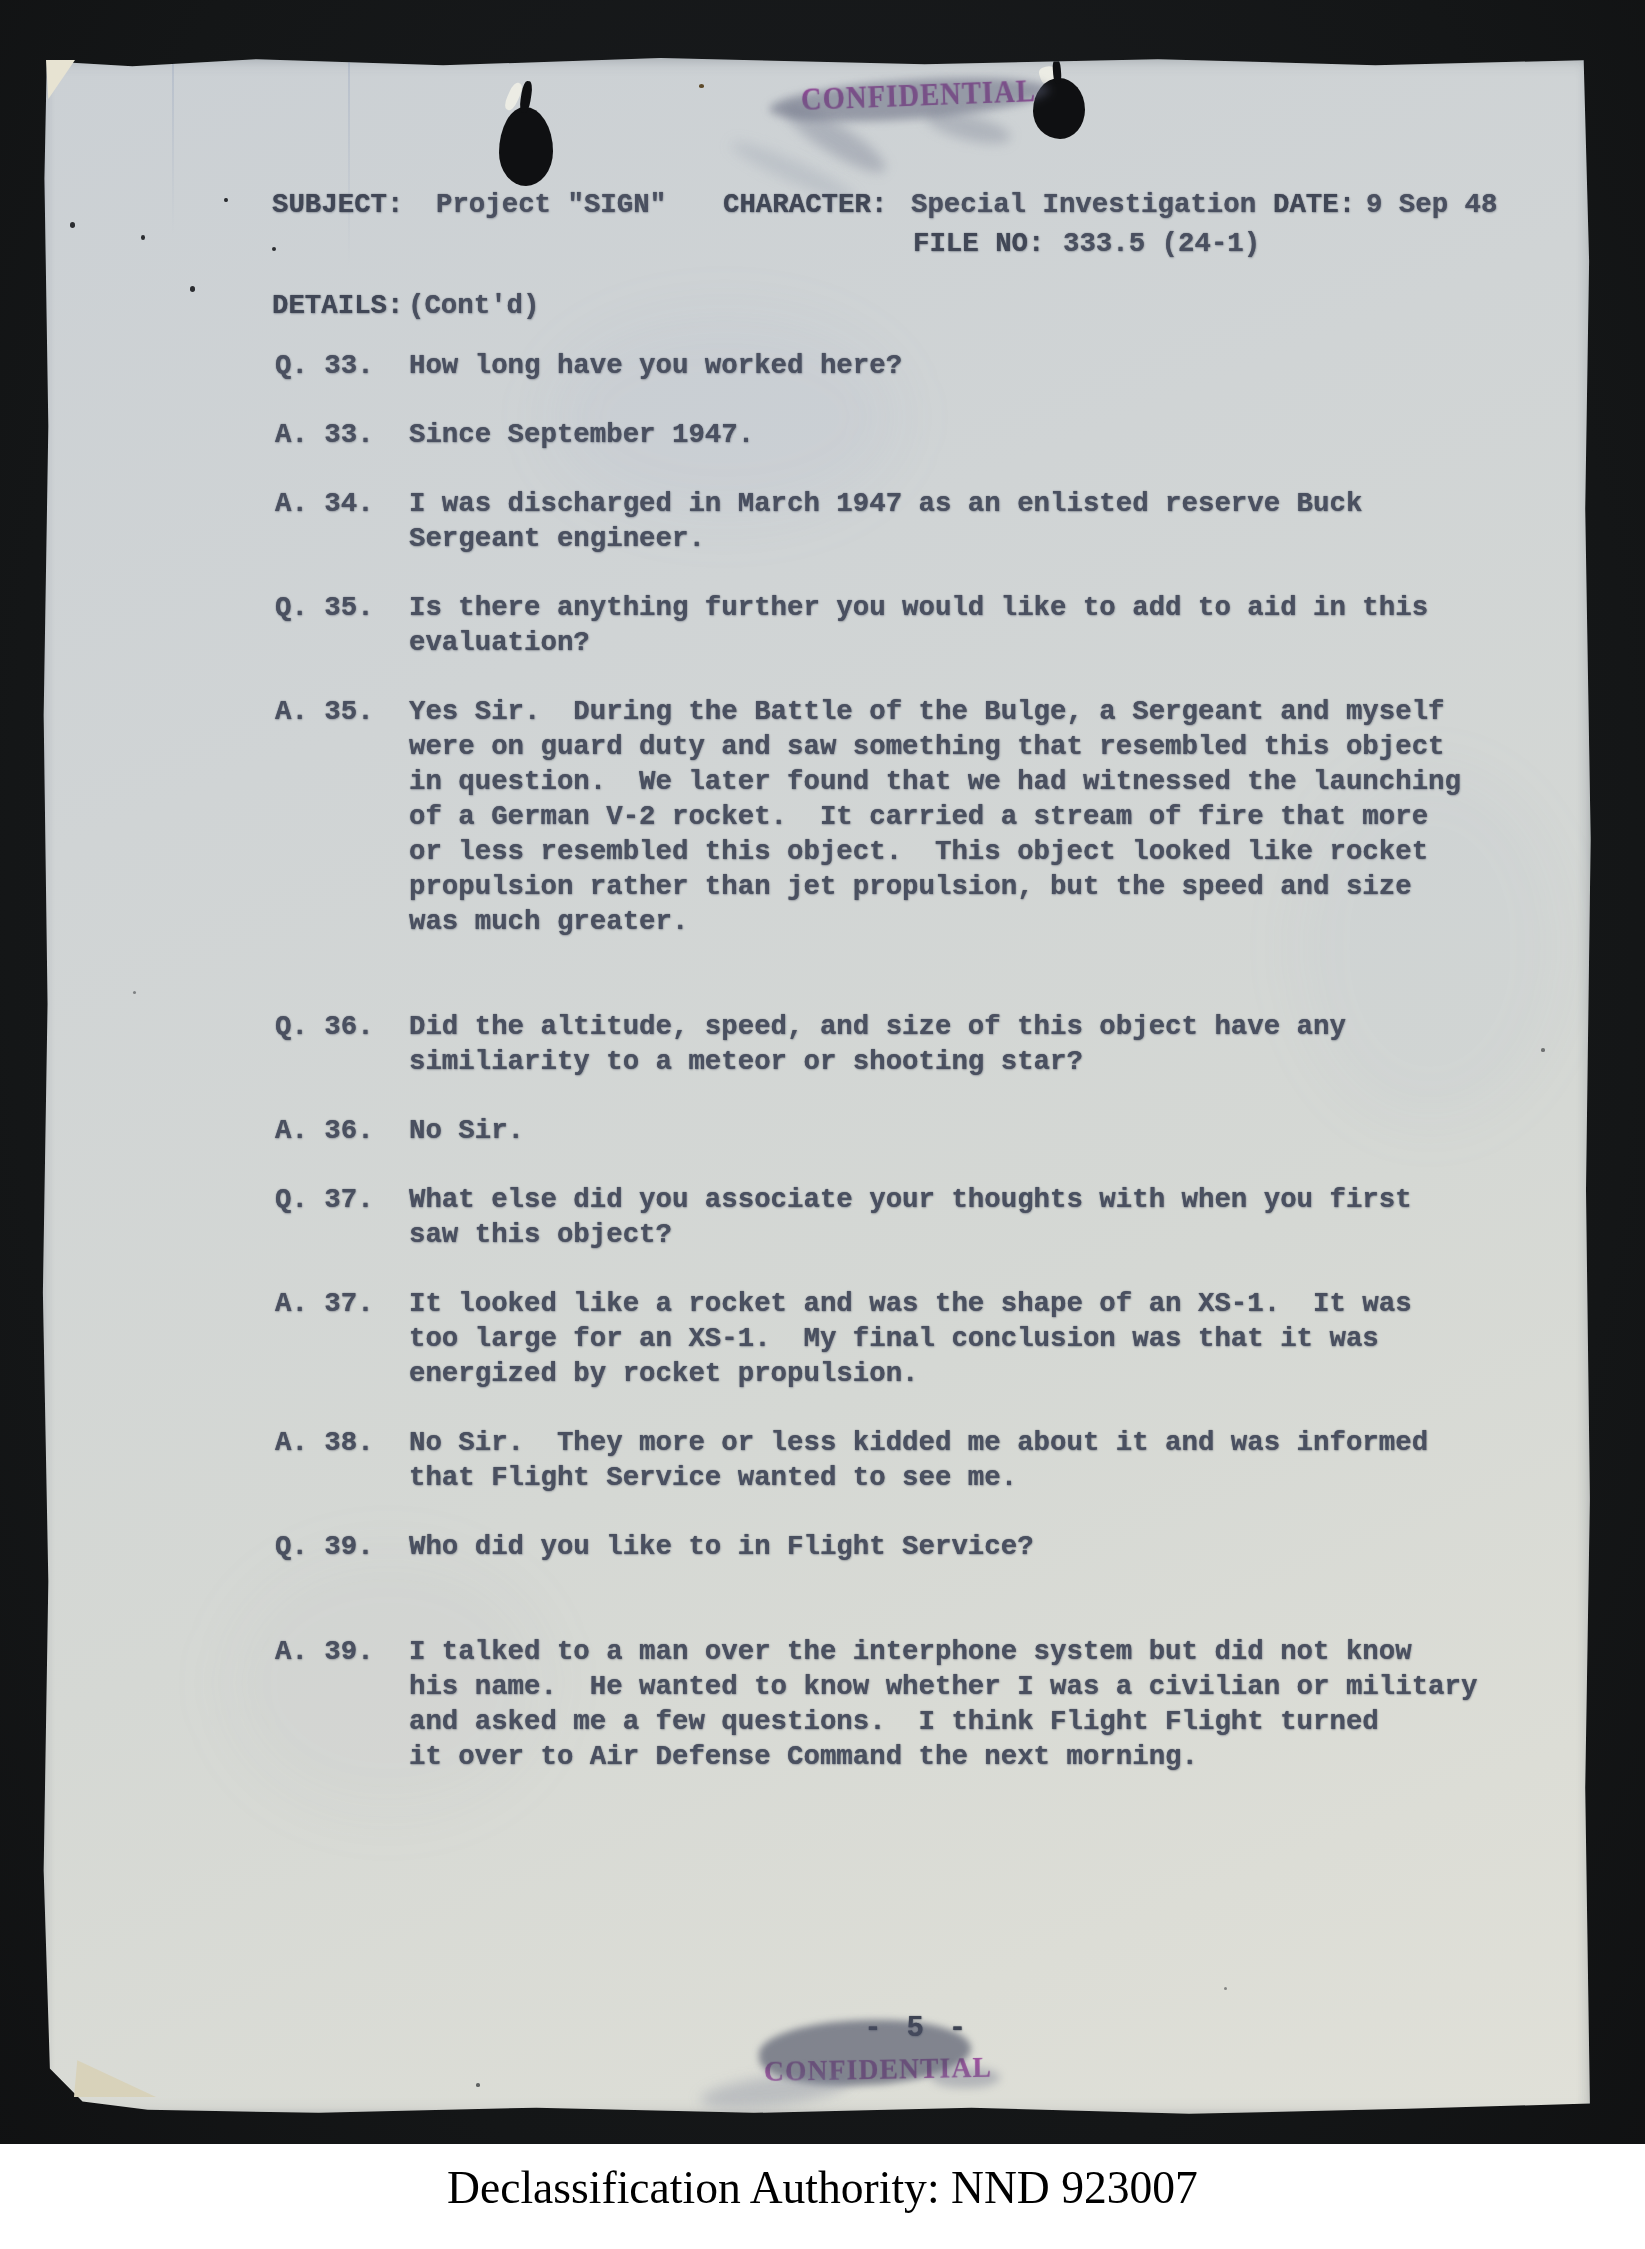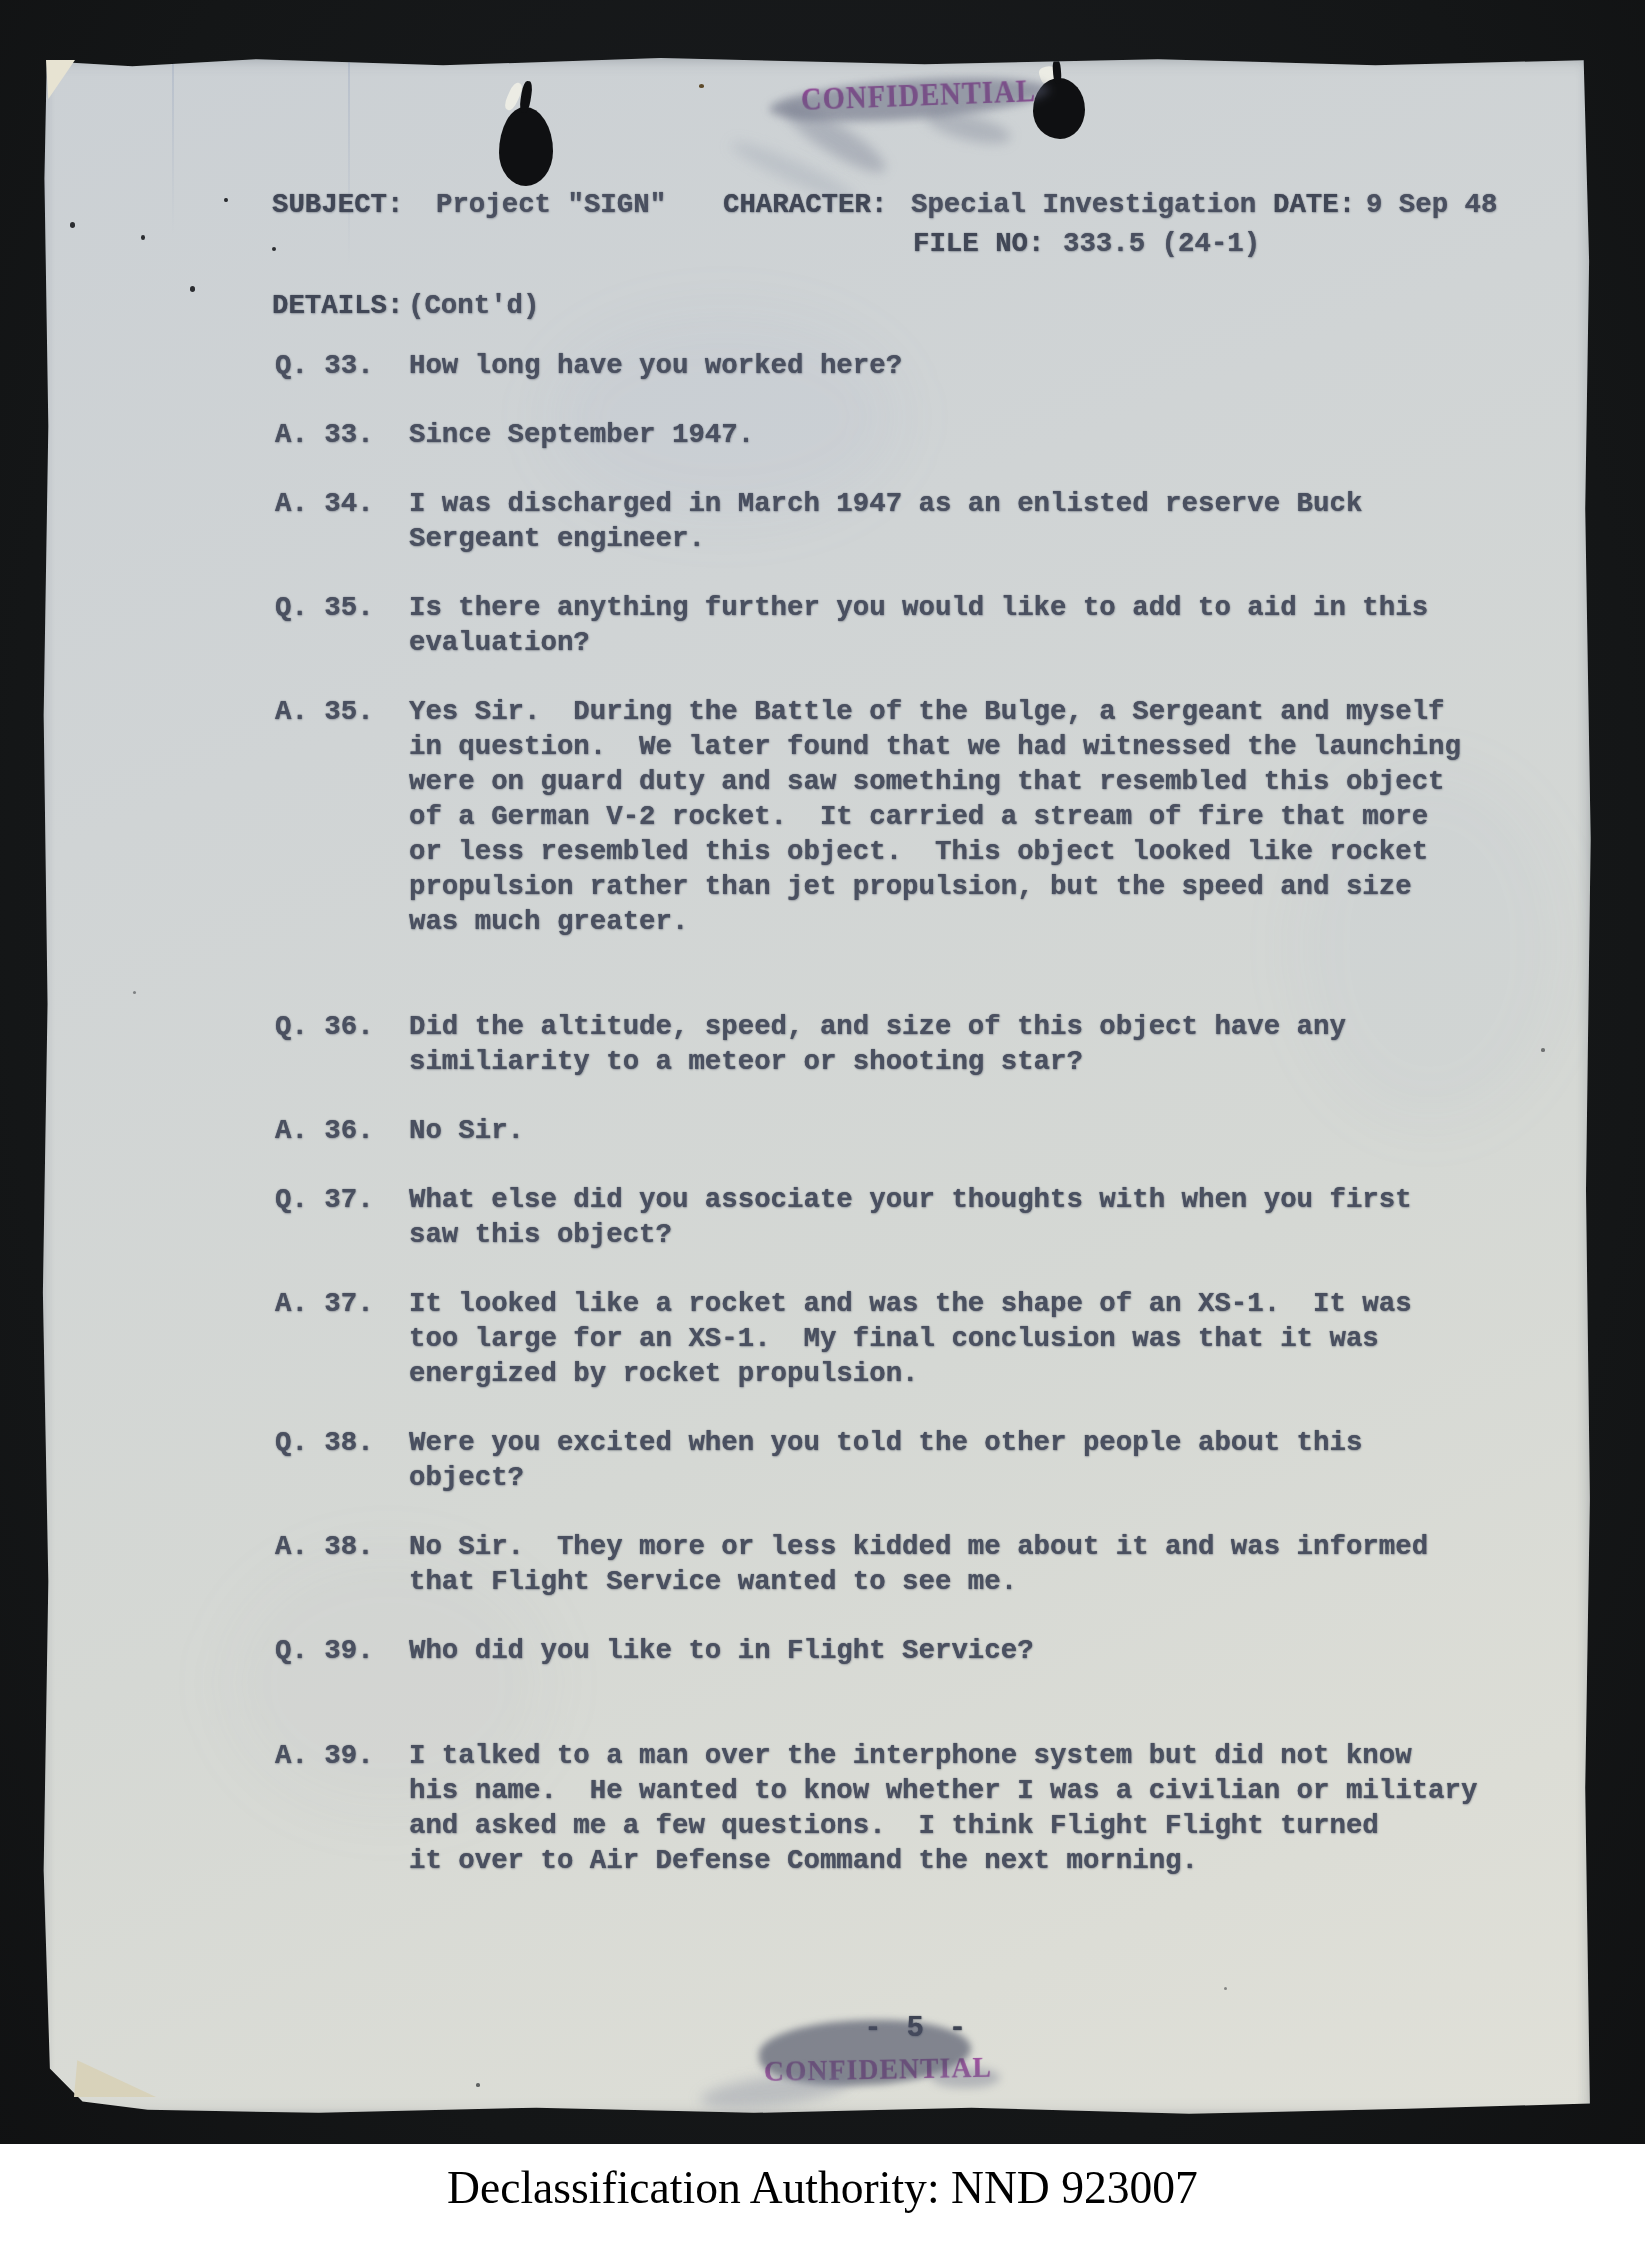--- a/index.html
+++ b/index.html
@@ -185,22 +185,22 @@
         <span class="qa-label">Q. 35.</span>
         <div class="qa-lines">
           <div class="qa-line">Is there anything further you would like to add to aid in this</div>
           <div class="qa-line">evaluation?</div>
         </div>
       </div>
       <div class="qa-block gap-lg">
         <span class="qa-label">A. 35.</span>
         <div class="qa-lines">
           <div class="qa-line">Yes Sir.  During the Battle of the Bulge, a Sergeant and myself</div>
+          <div class="qa-line">were on guard duty and saw something that resembled this object</div>
           <div class="qa-line">in question.  We later found that we had witnessed the launching</div>
-          <div class="qa-line">were on guard duty and saw something that resembled this object</div>
           <div class="qa-line">of a German V-2 rocket.  It carried a stream of fire that more</div>
           <div class="qa-line">or less resembled this object.  This object looked like rocket</div>
           <div class="qa-line">propulsion rather than jet propulsion, but the speed and size</div>
           <div class="qa-line">was much greater.</div>
         </div>
       </div>
       <div class="qa-block">
         <span class="qa-label">Q. 36.</span>
         <div class="qa-lines">
           <div class="qa-line">Did the altitude, speed, and size of this object have any</div>
@@ -219,27 +219,20 @@
           <div class="qa-line">What else did you associate your thoughts with when you first</div>
           <div class="qa-line">saw this object?</div>
         </div>
       </div>
       <div class="qa-block">
         <span class="qa-label">A. 37.</span>
         <div class="qa-lines">
           <div class="qa-line">It looked like a rocket and was the shape of an XS-1.  It was</div>
           <div class="qa-line">too large for an XS-1.  My final conclusion was that it was</div>
           <div class="qa-line">energized by rocket propulsion.</div>
-        </div>
-      </div>
-      <div class="qa-block">
-        <span class="qa-label">Q. 38.</span>
-        <div class="qa-lines">
-          <div class="qa-line">Were you excited when you told the other people about this</div>
-          <div class="qa-line">object?</div>
         </div>
       </div>
       <div class="qa-block">
         <span class="qa-label">A. 38.</span>
         <div class="qa-lines">
           <div class="qa-line">No Sir.  They more or less kidded me about it and was informed</div>
           <div class="qa-line">that Flight Service wanted to see me.</div>
         </div>
       </div>
       <div class="qa-block gap-lg">

